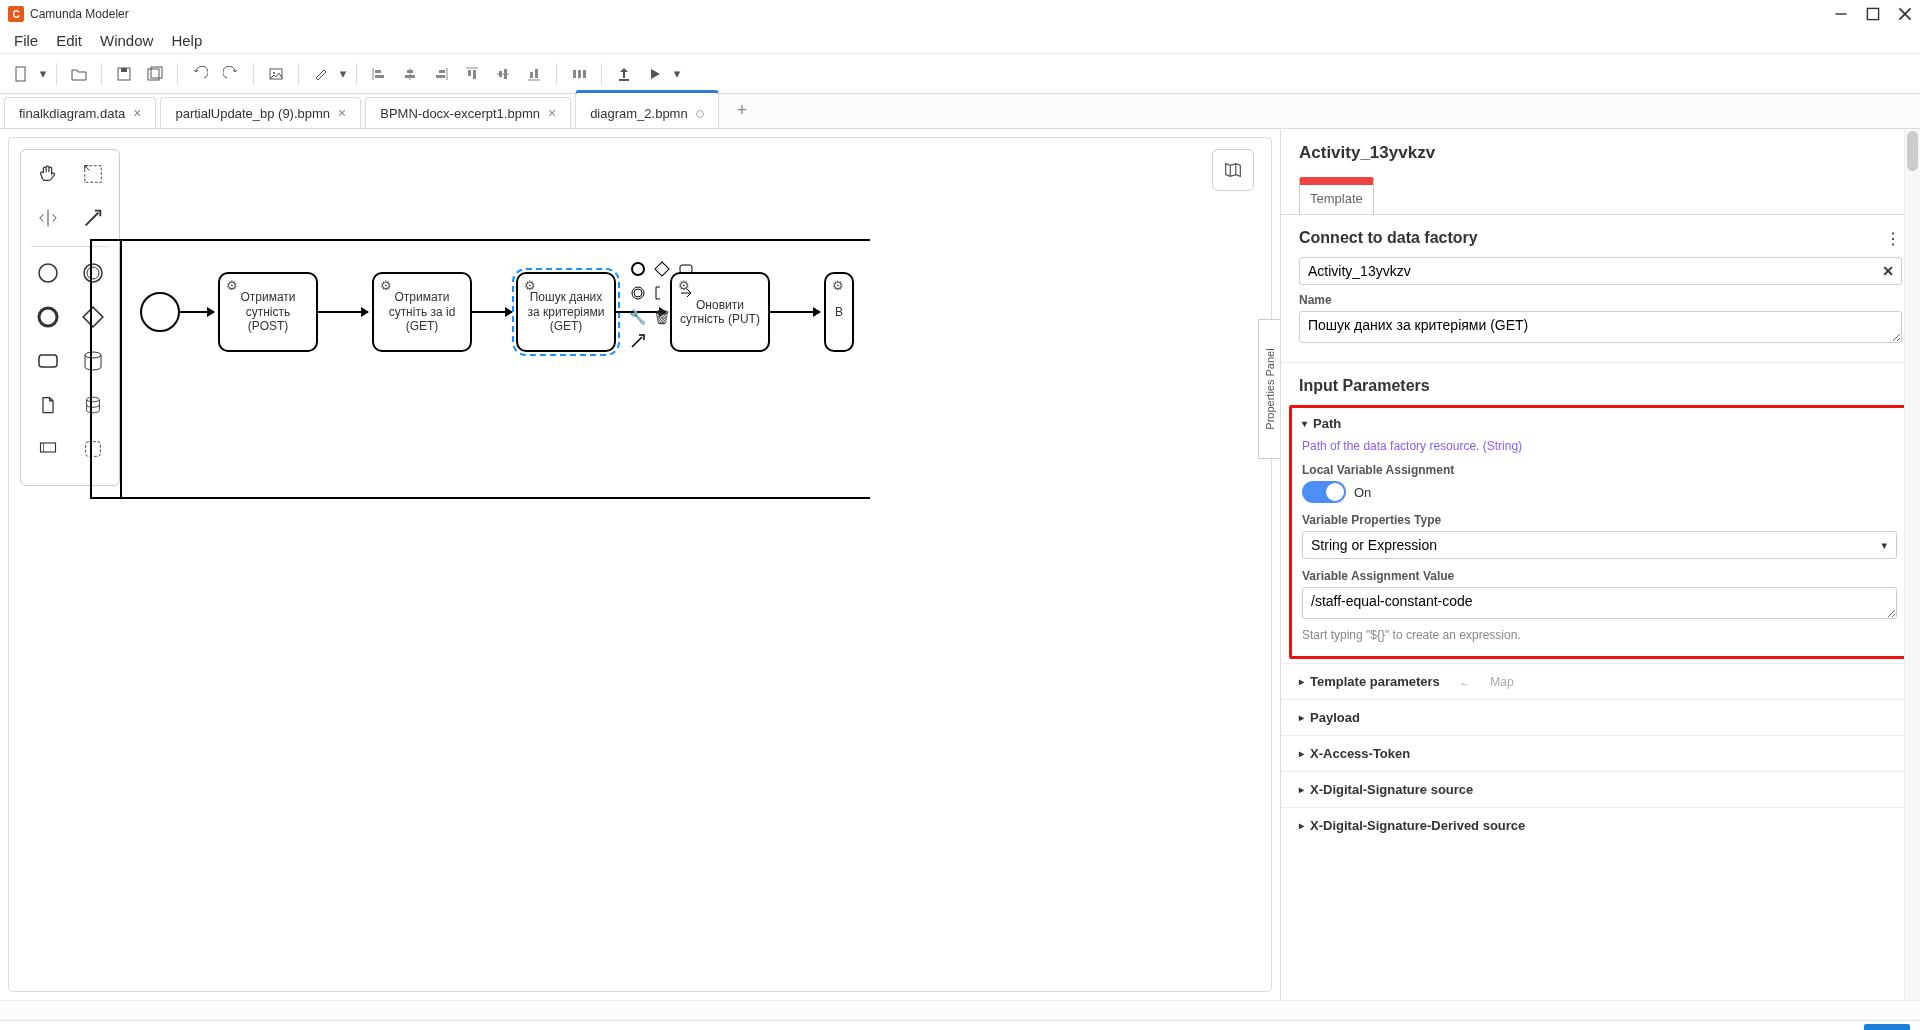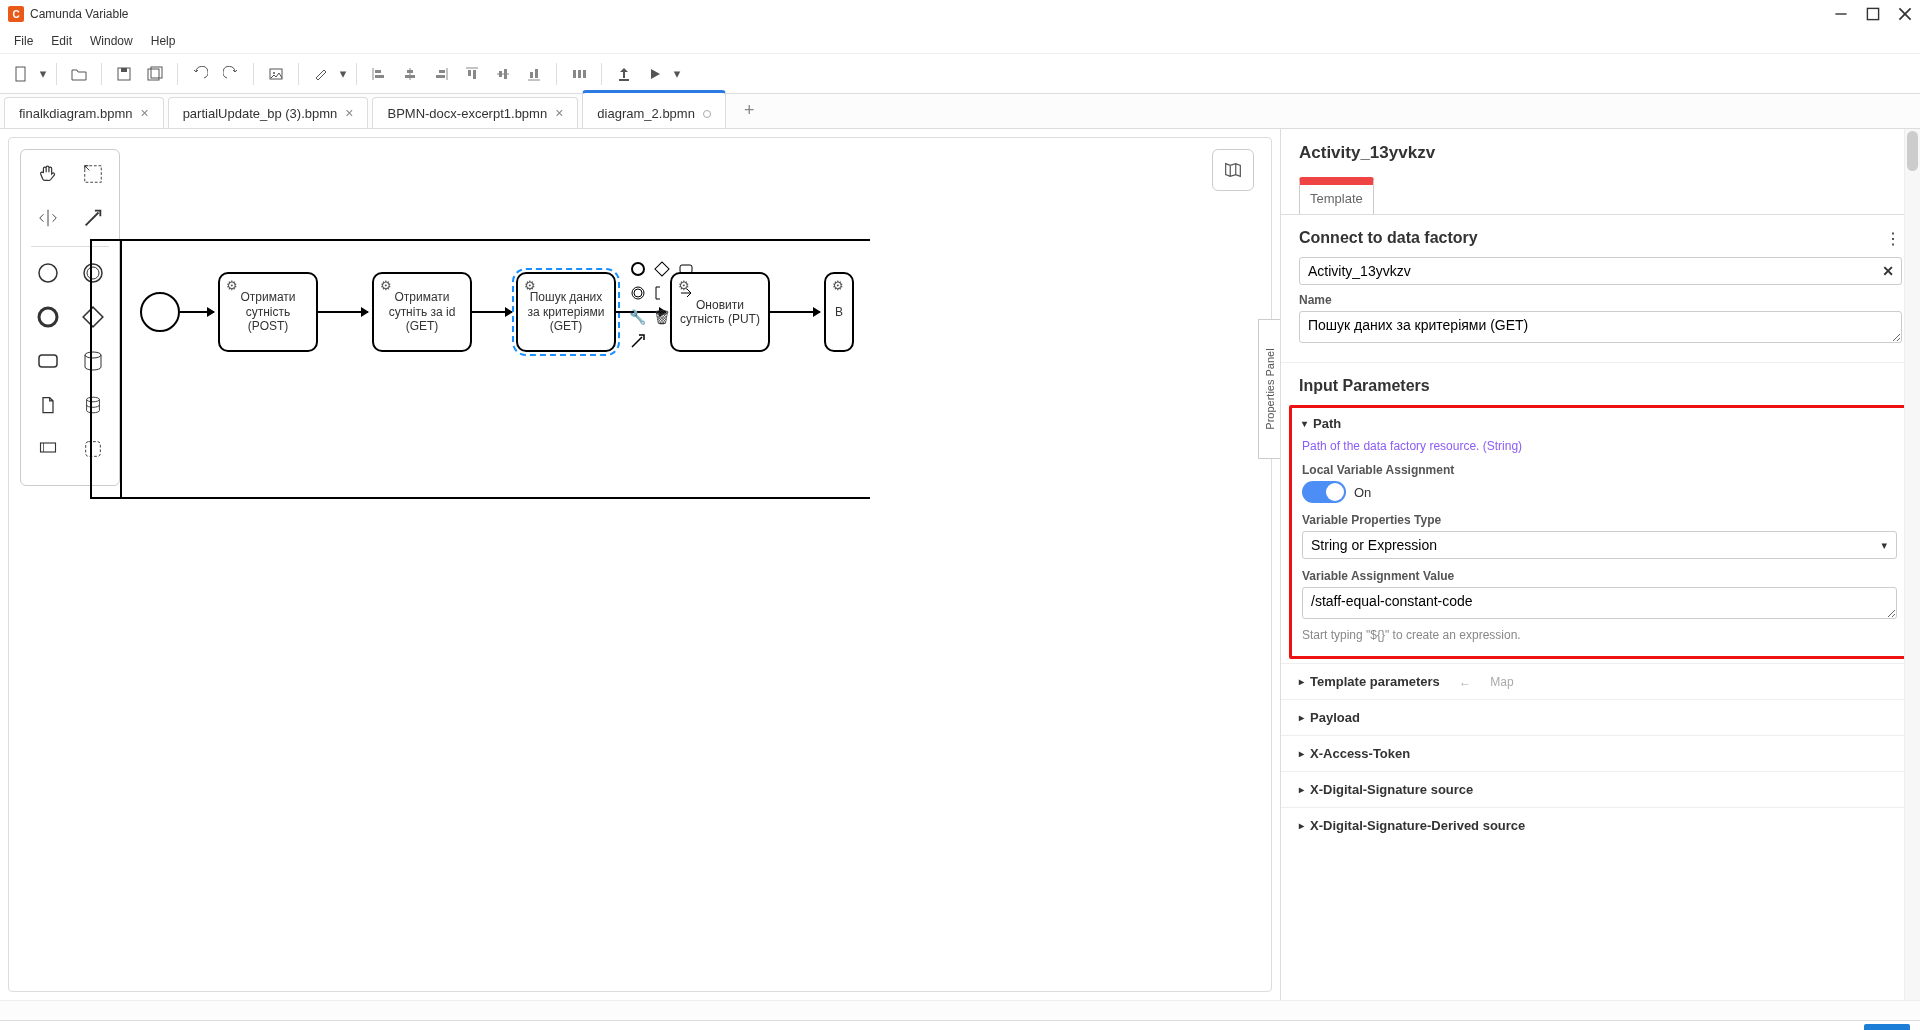--- a/index.html
+++ b/index.html
@@ -8,21 +8,21 @@
 
 .titlebar { height: 28px; display: flex; align-items: center; padding: 0 8px; background: #fff; justify-content: space-between; }
 .titlebar-left { display: flex; align-items: center; gap: 6px; }
 .titlebar-icon { width: 16px; height: 16px; background: #e8591a; border-radius: 2px; display:flex; align-items:center; justify-content:center; color:#fff; font-size:10px; font-weight:bold;}
 .titlebar-title { font-size: 12px; }
 .window-controls { display:flex; gap:18px;}
 .window-ctrl {width:14px; height:14px; display:flex; align-items:center; justify-content:center; cursor:pointer;}
 
 
 .menubar { height: 26px; display: flex; align-items: center; padding: 0 6px; gap: 2px; border-bottom: 1px solid #eee;}
-.menu-item { padding: 2px 8px; cursor: pointer; font-size: 12px; }
+.menu-item { padding: 2px 8px; cursor: pointer; font-size: 15px; }
 
 
 .toolbar { height: 40px; display: flex; align-items: center; padding: 0 6px; gap: 1px; border-bottom: 1px solid #ddd;}
 .tbtn { width: 30px; height: 30px; display:flex; align-items:center; justify-content:center; cursor:pointer; color:#555;}
 .tsep { width:1px; height:22px; background:#ddd; margin:0 6px;}
 .tbtn svg { width:16px; height:16px; }
 
 
 .tabbar { height: 34px; display: flex; align-items: flex-end; background:#fcfcfc; padding-left:4px;}
 .tab { padding: 7px 14px; border: 1px solid #dcdcdc; border-bottom:none; background:#fff; margin-right:4px; border-radius:4px 4px 0 0; display:flex; align-items:center; gap:8px; font-size:13px; cursor:pointer; position:relative;}
@@ -103,21 +103,21 @@
 .status-left{display:flex; gap:18px;}
 .log-btn{background:#1c7ed6; color:#fff; padding:4px 12px; border-radius:2px; cursor:pointer;}
 .sep-gap{height:20px; background:#fcfcfc; border-top:1px solid #eee;}
 </style>
 </head>
 <body>
 
 <div class="titlebar">
   <div class="titlebar-left">
     <div class="titlebar-icon">C</div>
-    <div class="titlebar-title">Camunda Variable</div>
+    <div class="titlebar-title">Camunda Modeler</div>
   </div>
   <div class="window-controls">
     <div class="window-ctrl">
         <svg viewBox="0 0 10 10">
           <line x1="1" y1="5" x2="9" y2="5" stroke="#333" stroke-width="1"></line>
         </svg>
       </div>
     <div class="window-ctrl">
         <svg viewBox="0 0 10 10">
           <rect x="1" y="1" width="8" height="8" fill="none" stroke="#333" stroke-width="1"></rect>
@@ -254,25 +254,25 @@
   <div class="tbtn">
       <svg viewBox="0 0 16 16">
         <path d="M4 3 l9 5 l-9 5 z" fill="#555"></path>
       </svg>
     </div>
   <div class="tbtn" style="width:12px">▾</div>
 </div>
 
 <div class="tabbar">
   <div class="tab">
-      <span>finalkdiagram.bpmn</span>
+      <span>finalkdiagram.data</span>
       <span class="tabx">×</span>
     </div>
   <div class="tab">
-      <span>partialUpdate_bp (3).bpmn</span>
+      <span>partialUpdate_bp (9).bpmn</span>
       <span class="tabx">×</span>
     </div>
   <div class="tab">
       <span>BPMN-docx-excerpt1.bpmn</span>
       <span class="tabx">×</span>
     </div>
   <div class="tab active">
       <span>diagram_2.bpmn</span>
       <span class="tabdot"></span>
     </div>

